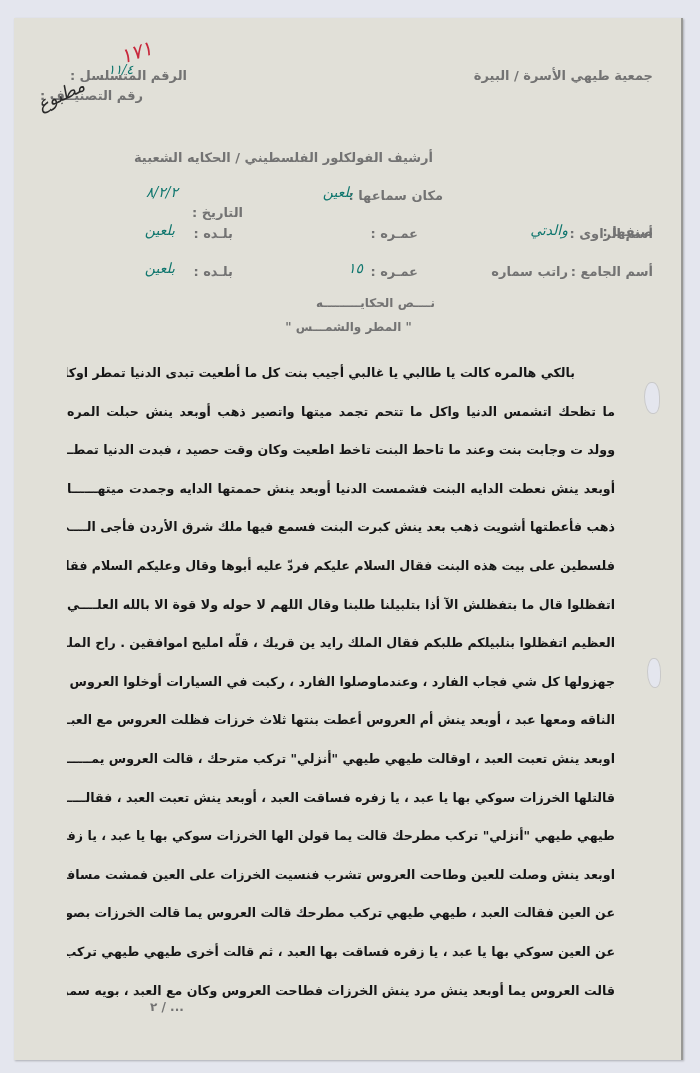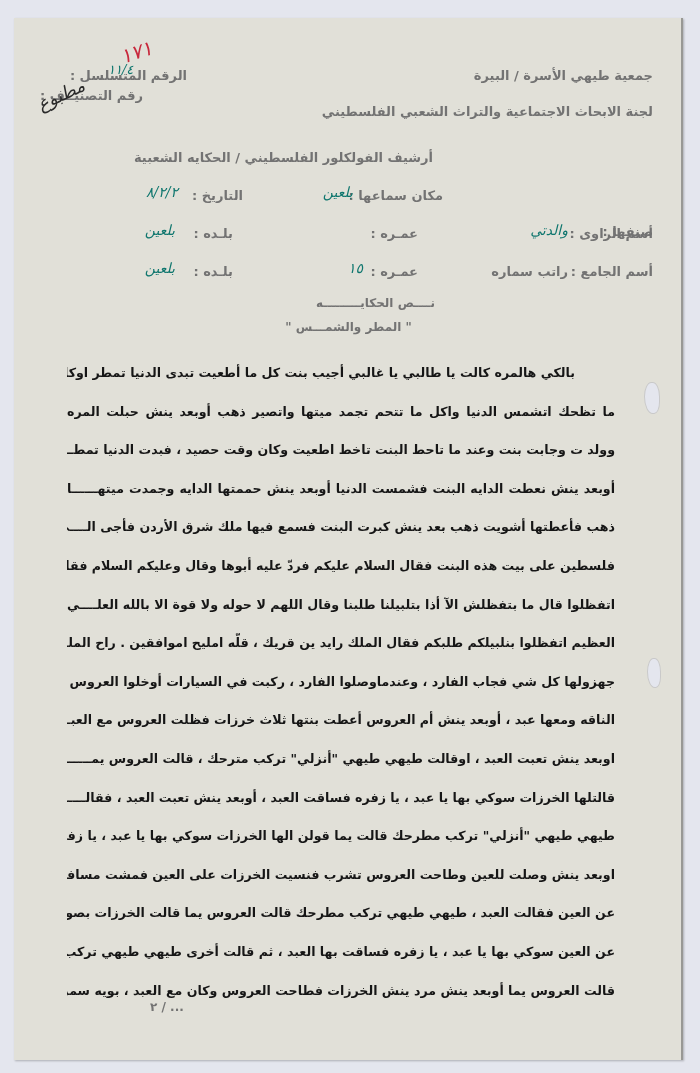--- a/index.html
+++ b/index.html
@@ -40,34 +40,33 @@
 </style>
 </head>
 <body>
 
 <div class="paper">
 
   <div class="hole" style="left:630px; top:364px; width:14px; height:30px; border-radius:50% 50% 40% 60%;"></div>
   <div class="hole" style="left:633px; top:640px; width:12px; height:28px; border-radius:50% 50% 40% 60%;"></div>
 
   <div class="txt hdr" style="right:30px; top:50px;">جمعية طيهي الأسرة / البيرة</div>
-  <div class="txt hdr" style="right:30px; top:86px;">لجنة الابحاث الاجتماعية والتراث الشعبي الفلسطيني</div>
 
   <div class="txt hdr" style="right:496px; top:50px;">الرقم المتسلسل :</div>
   <div class="txt hand" style="left:94px; top:44px; font-size:13px;">١١/٤</div>
   <div class="txt hand-red" style="left:106px; top:22px; font-size:20px; transform:rotate(-18deg);">١٧١</div>
   <div class="txt hdr" style="right:540px; top:70px;margin-left:24px;">رقم التصنيــف :</div>
   <div class="txt hand" style="left:22px; top:66px; font-size:18px; color:#2a2a2a; transform:rotate(-25deg);">مطبوع</div>
 
   <div class="txt hdr center" style="left:0; width:539px; top:132px;">أرشيف الفولكلور الفلسطيني / الحكايه الشعبية</div>
 
   <div class="txt hdr" style="right:30px; top:170px;margin-top:36px;">صنفها :</div>
   <div class="txt hdr" style="right:240px; top:170px;">مكان سماعها :</div>
   <div class="txt hand" style="right:330px; top:166px;">بلعين</div>
-  <div class="txt hdr" style="right:440px; top:170px;">التاريخ :</div>
+  <div class="txt hdr" style="right:440px; top:187px;">التاريخ :</div>
   <div class="txt hand" style="right:505px; top:166px;">٨/٢/٢</div>
 
   <div class="txt hdr" style="right:30px; top:208px;margin-left:16px;">أسم الراوى :</div>
   <div class="txt hand" style="right:115px; top:204px;">والدتي</div>
   <div class="txt hdr" style="right:265px; top:208px;">عمـره :</div>
   <div class="txt hdr" style="right:450px; top:208px;">بلـده :</div>
   <div class="txt hand" style="right:508px; top:204px;">بلعين</div>
 
   <div class="txt hdr" style="right:30px; top:246px;">أسم الجامع :</div>
   <div class="txt hdr" style="right:115px; top:246px;">راتب سماره</div>

